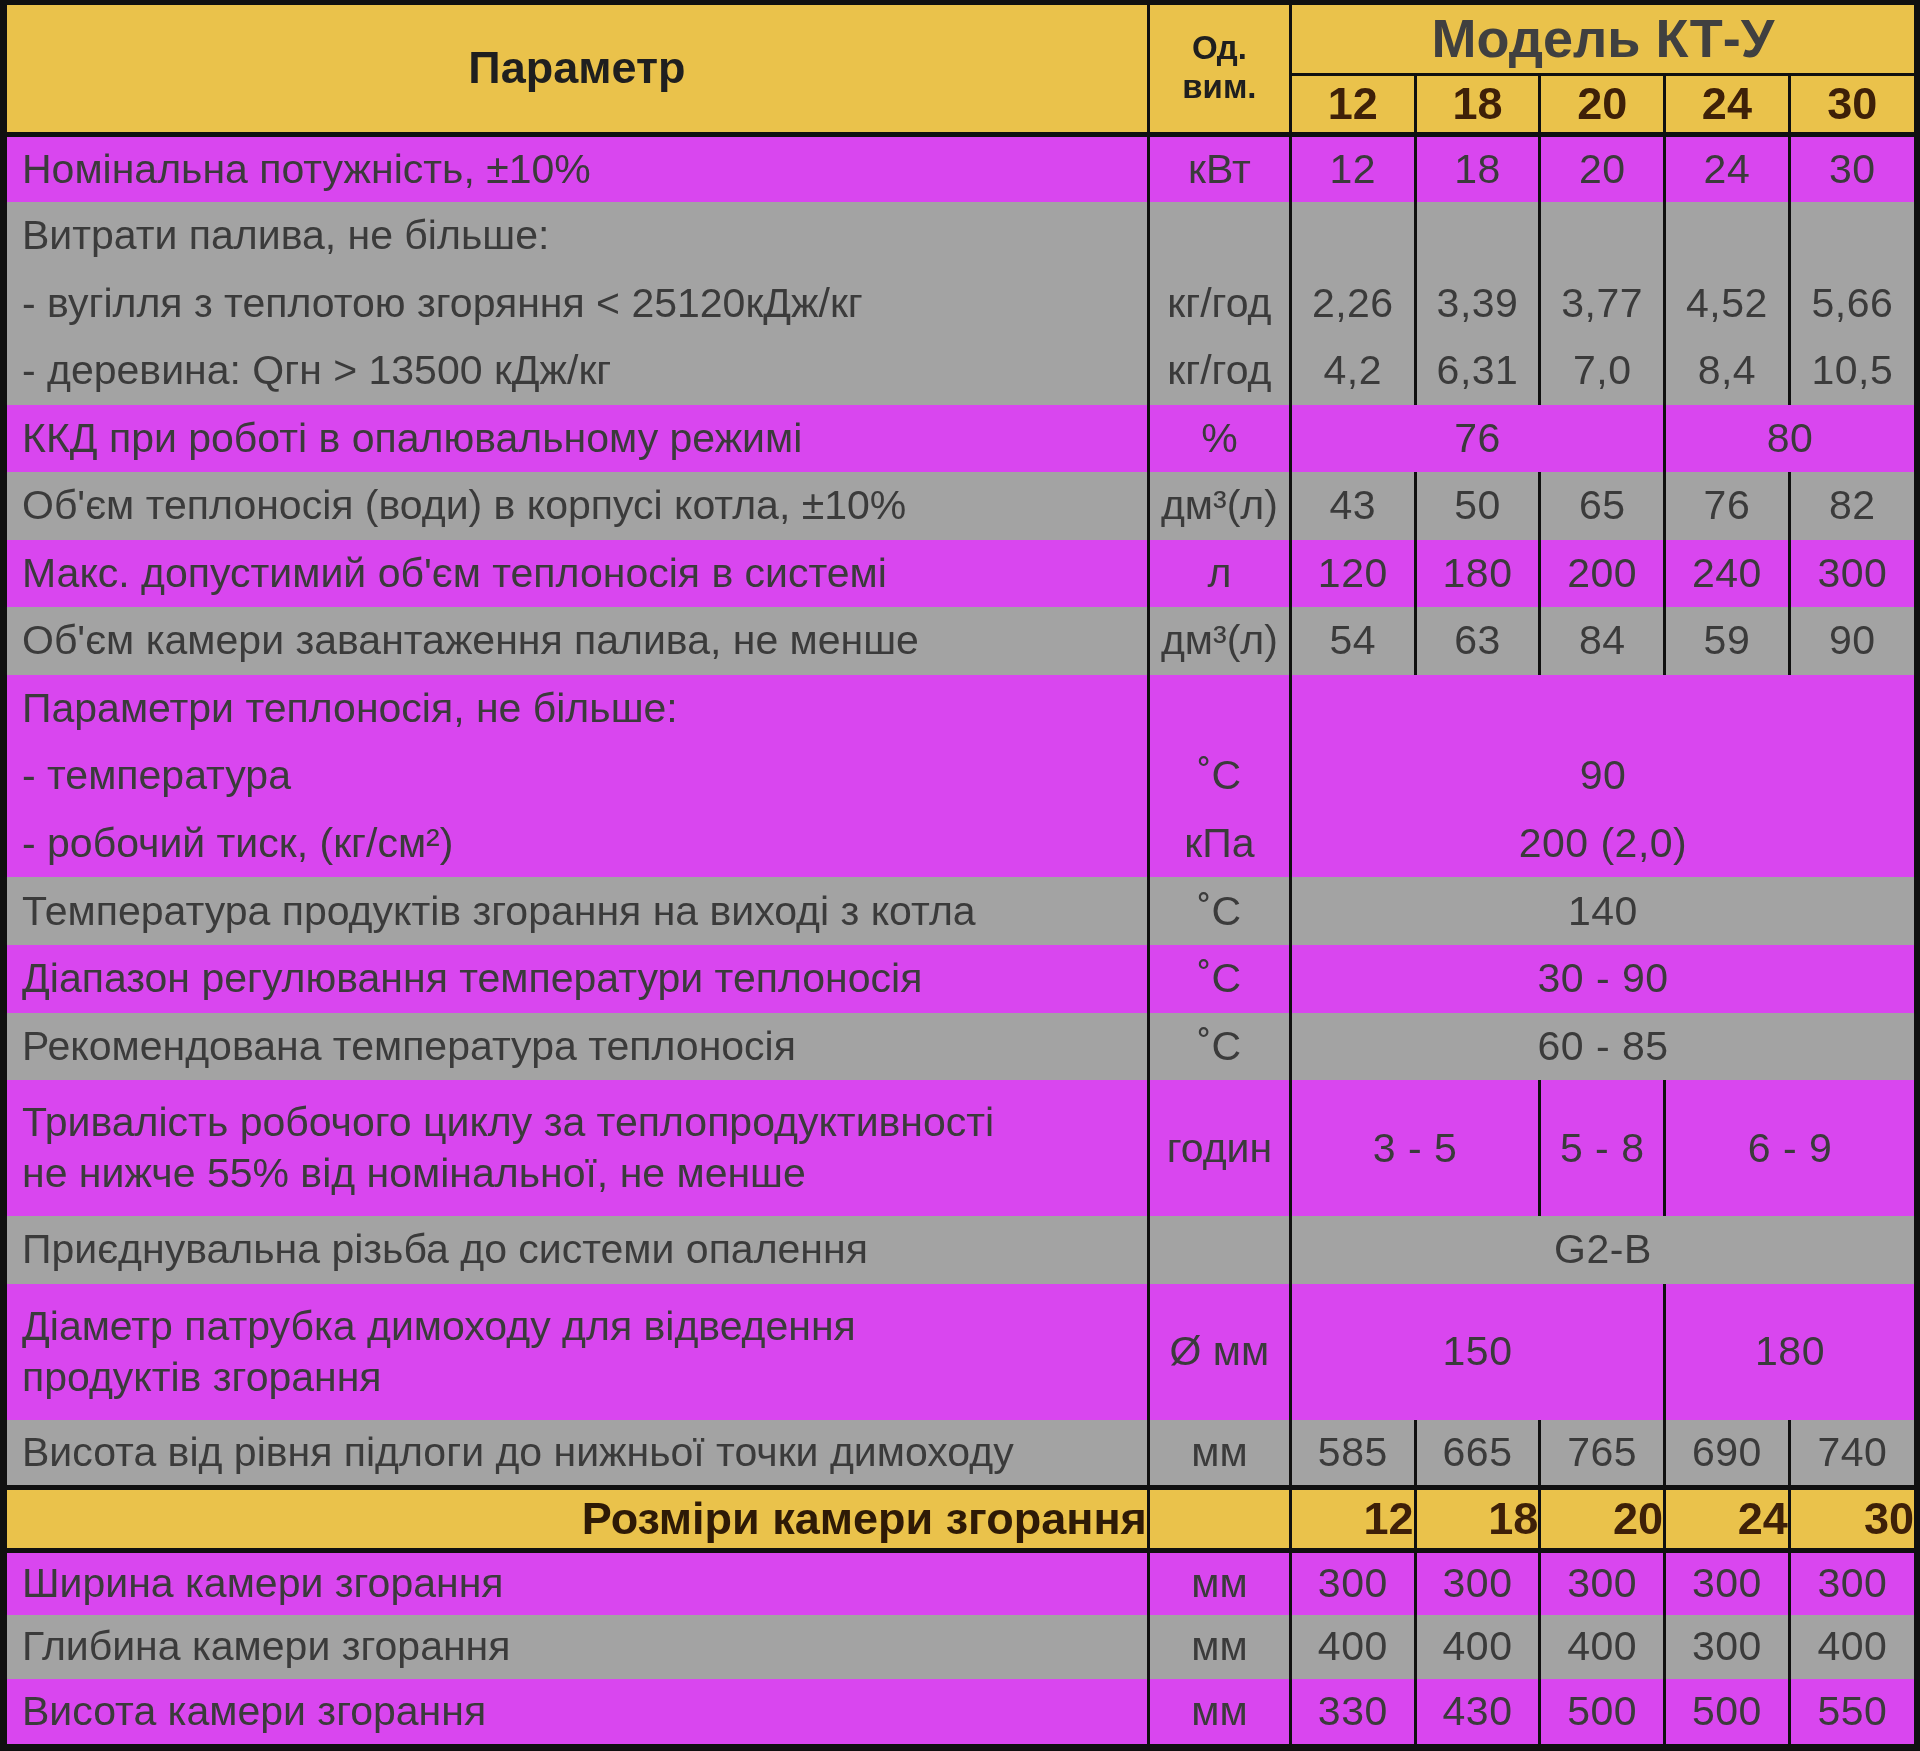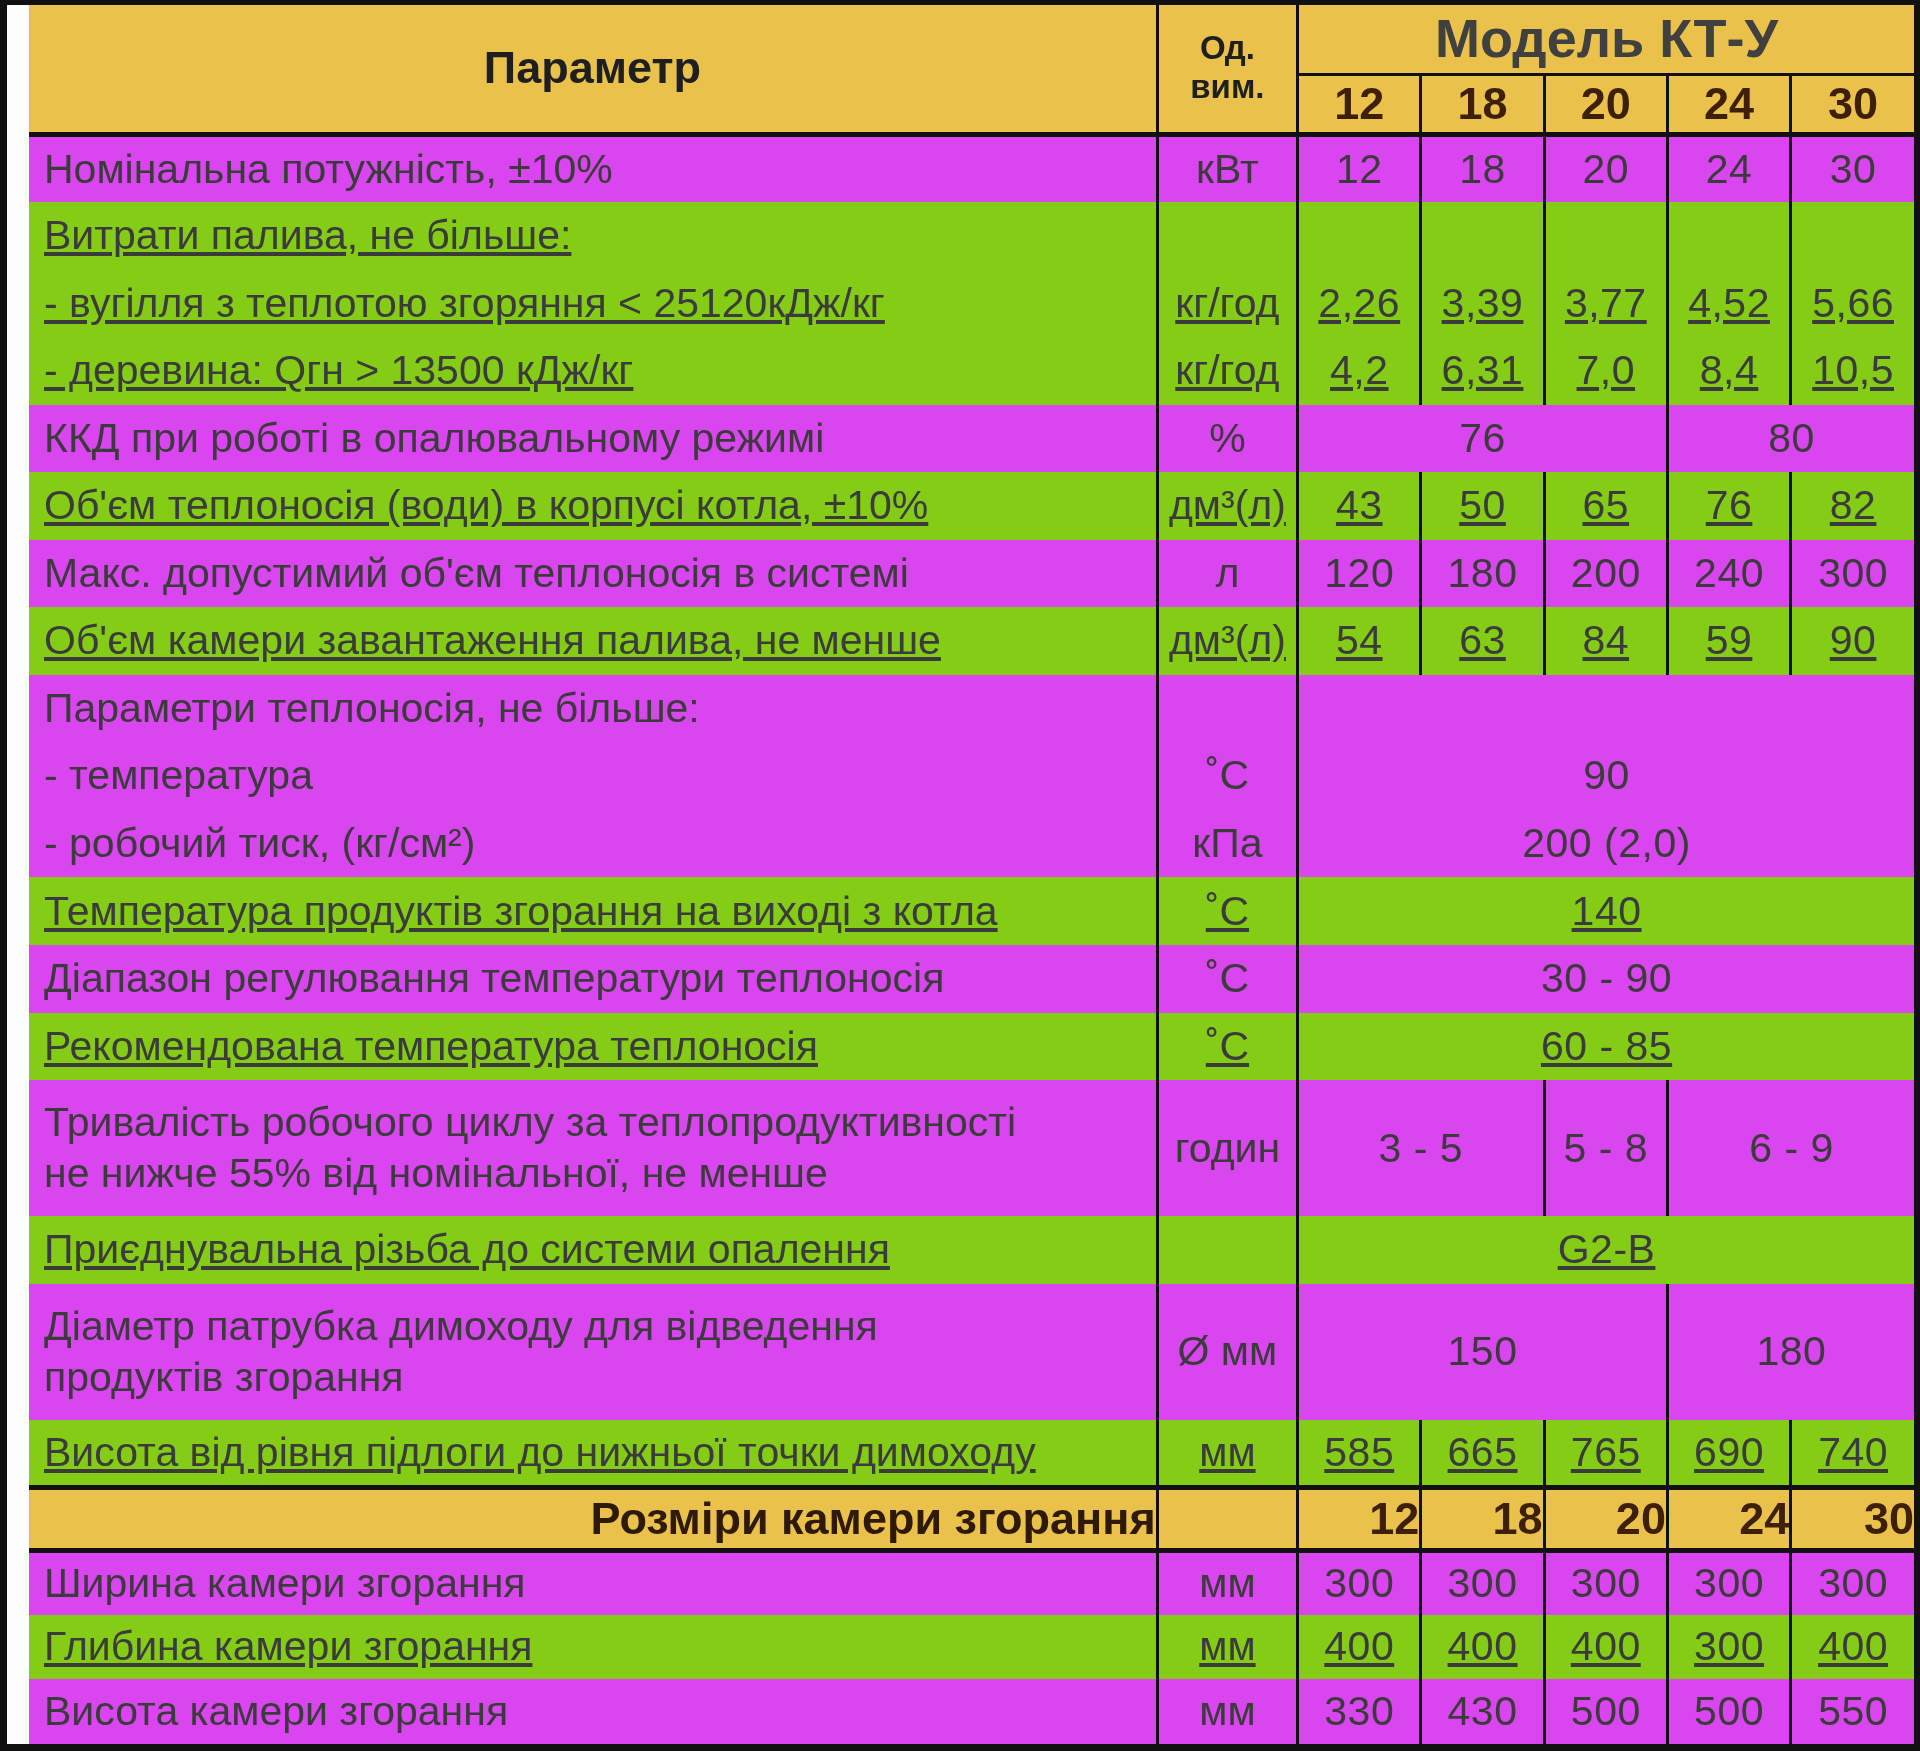--- a/index.html
+++ b/index.html
@@ -1,21 +1,20 @@
 <!DOCTYPE html>
 <html lang="uk"><head>
 <meta charset="utf-8">
 <style>
   html,body{margin:0;padding:0;background:#fff;}
   body{font-family:"Liberation Sans", sans-serif; -webkit-font-smoothing:antialiased;}
   .table-wrap{
     width:1920px; height:1751px; box-sizing:border-box;
     border:solid #101010; border-width:5px 6px 7px 7px;
     background:#fdfdfe;
-    padding-left:22px;
   }
   table{
     width:100%; height:100%;
     border-collapse:collapse; table-layout:fixed;
   }
   col.c-param{width:59.85%;}
   col.c-unit{width:7.45%;}
   col.c-m{width:6.54%;}
   th,td{
     padding:0; margin:0; box-sizing:border-box;
@@ -29,21 +28,21 @@
   .hdr th{background:#eac24b; color:#1f1f1f; font-weight:700;}
   .hdr .param-hd{font-size:45px;}
   .hdr .unit-hd{font-size:33px; line-height:1.18;}
   .hdr .model-title{color:#404040; font-size:54px; border-bottom:3px solid #101010;}
   .hdr .model-num{color:#3e2008; font-size:45px;}
   .hdr-bottom{border-bottom:5px solid #101010;}
   tr.hr1{height:57px;} tr.hr2{height:58px;}
   
   tr.r1{height:67px;} tr.r2{height:135px;}
   tr.w td{background:#d946ef;}
-  tr.g td{background:#84cc16;text-decoration:underline;}
+  tr.g td{background:#a3a3a3;}
   td.label{text-align:left; padding-left:15px; padding-right:6px;}
   td.unit, td.val{text-align:center;}
   td.val{letter-spacing:0.5px;}
   .two-line div{white-space:nowrap;}
   
   tr.section{height:62px;}
   tr.section td{
     background:#eac24b; border-top:5px solid #101010; border-bottom:5px solid #101010;
     font-weight:700; color:#3e2008; text-align:right; font-size:45px;
   }

